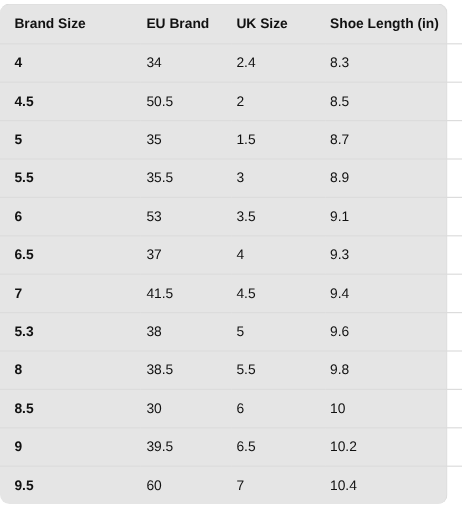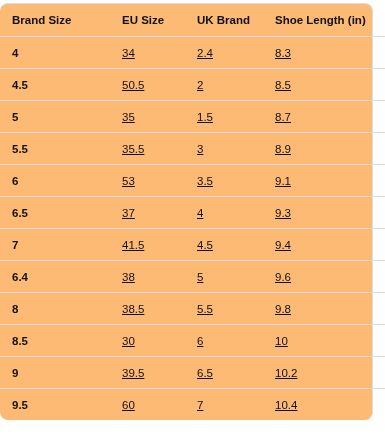--- a/index.html
+++ b/index.html
@@ -18,21 +18,21 @@
   #size-chart {
     position: absolute;
     left: 0;
     top: 3px;
     width: 373px;
     box-sizing: border-box;
     border: 1px solid #dcdcdc;
     border-bottom: none;
     border-left: none;
     border-radius: 8px;
-    background: #fdba74;
+    background: #e5e5e5;
   }
 
   table.size-table {
     width: 100%;
     border-collapse: collapse;
     table-layout: fixed;
     font-size: 11.5px;
     color: #111111;
   }
 
@@ -57,32 +57,32 @@
   }
 
   
   .col-brand  { width: 105px; padding-left: 12px !important; }
   .col-eu     { width:  71px; padding-left:  5px !important; }
   .col-uk     { width:  74px; padding-left:  4px !important; }
   .col-length { width: 123px; padding-left:  4px !important; }
 
   
   td.col-brand { font-weight: bold; }
-  td.col-eu, td.col-uk, td.col-length { font-weight: normal; text-decoration: underline; }
+  td.col-eu, td.col-uk, td.col-length { font-weight: normal; }
 </style>
 </head>
 <body>
 
 <div id="size-chart">
   <table class="size-table">
     <thead>
       <tr>
         <th class="col-brand">Brand Size</th>
-        <th class="col-eu">EU Size</th>
-        <th class="col-uk">UK Brand</th>
+        <th class="col-eu">EU Brand</th>
+        <th class="col-uk">UK Size</th>
         <th class="col-length">Shoe Length (in)</th>
       </tr>
     </thead>
     <tbody id="table-body">
         <tr>
           <td class="col-brand">4</td>
           <td class="col-eu">34</td>
           <td class="col-uk">2.4</td>
           <td class="col-length">8.3</td>
         </tr>
@@ -116,21 +116,21 @@
           <td class="col-uk">4</td>
           <td class="col-length">9.3</td>
         </tr>
         <tr>
           <td class="col-brand">7</td>
           <td class="col-eu">41.5</td>
           <td class="col-uk">4.5</td>
           <td class="col-length">9.4</td>
         </tr>
         <tr>
-          <td class="col-brand">6.4</td>
+          <td class="col-brand">5.3</td>
           <td class="col-eu">38</td>
           <td class="col-uk">5</td>
           <td class="col-length">9.6</td>
         </tr>
         <tr>
           <td class="col-brand">8</td>
           <td class="col-eu">38.5</td>
           <td class="col-uk">5.5</td>
           <td class="col-length">9.8</td>
         </tr>

